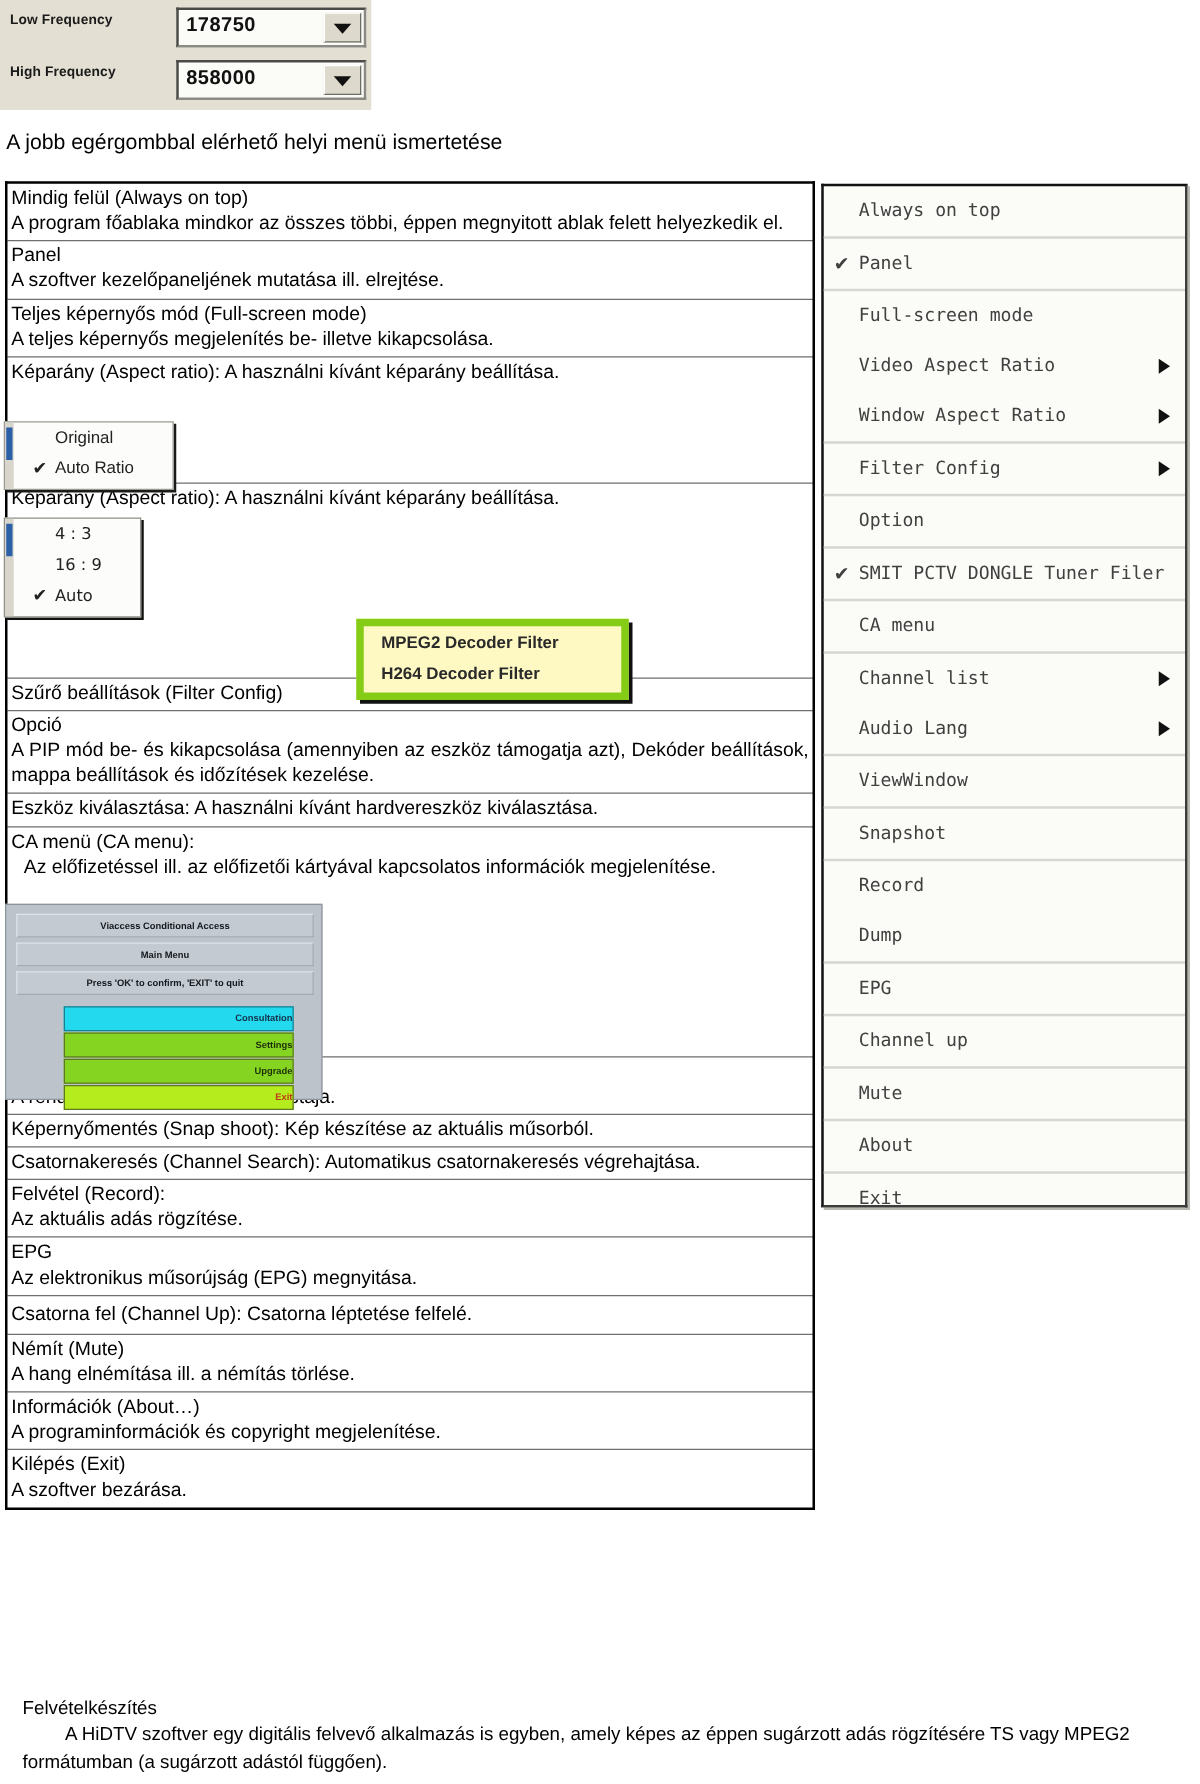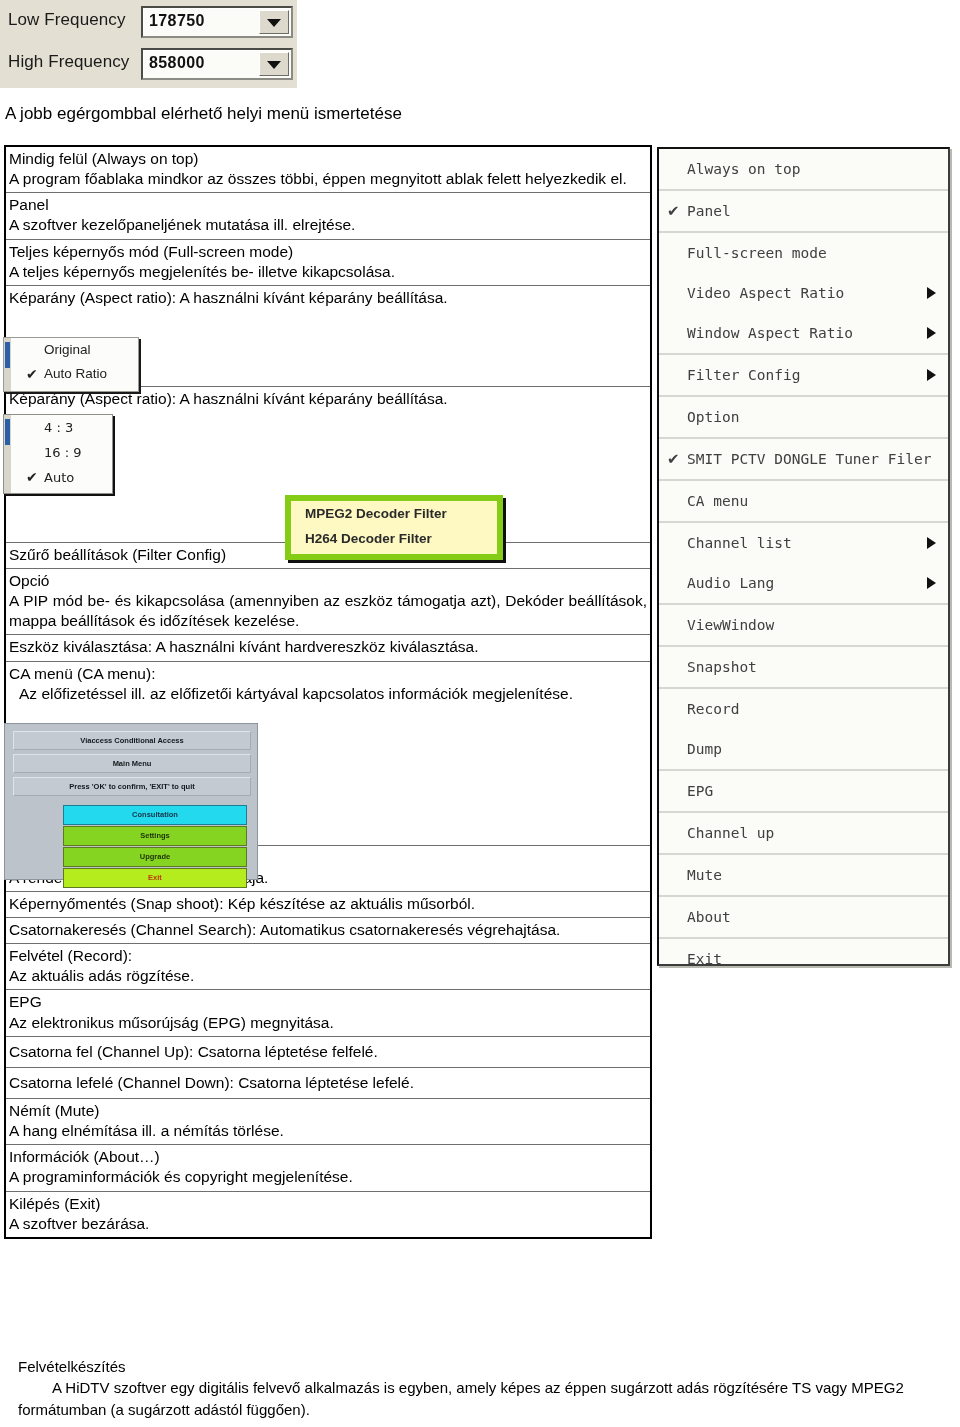--- a/index.html
+++ b/index.html
@@ -5,21 +5,21 @@
   html,body{margin:0;padding:0;}
   body{
     width:960px;height:1427px;background:#ffffff;
     font-family:"Liberation Sans",sans-serif;
     color:#000;position:relative;overflow:hidden;
   }
 
   
   #freq-panel{position:absolute;left:0;top:0;width:297px;height:88px;background:#e3dfd2;}
   .freq-row{position:absolute;left:0;width:297px;height:36px;}
-  .freq-label{position:absolute;left:8px;top:6px;font-size:17px;font-weight:400;color:#1a1a1a;letter-spacing:.1px;}
+  .freq-label{position:absolute;left:8px;top:6px;font-size:11px;font-weight:700;color:#1a1a1a;letter-spacing:.1px;}
   .freq-combo{position:absolute;left:141px;top:2px;width:148px;height:28px;background:#fbfbf8;
               border:2px solid #8b8b84;border-top-color:#4a4a46;border-left-color:#4a4a46;
               box-shadow:inset 1px 1px 0 #fff;}
   .freq-value{position:absolute;left:6px;top:4px;font-size:16px;font-weight:600;color:#111;letter-spacing:.4px;}
   .freq-arrow-btn{position:absolute;right:2px;top:2px;width:28px;height:22px;background:#ddd9cc;
                   border:1px solid #fff;border-right-color:#6d6d66;border-bottom-color:#6d6d66;}
   .freq-arrow{position:absolute;left:7px;top:8px;width:0;height:0;
               border-left:7px solid transparent;border-right:7px solid transparent;border-top:8px solid #111;}
 
   
@@ -66,22 +66,22 @@
   #filter-popup{position:absolute;left:285px;top:495px;width:206px;height:53px;background:#fef9c3;
                 border:6px solid #84cc16;box-shadow:3px 3px 0 #111;font-weight:bold;}
   #filter-popup .pitem{padding-left:14px;height:25px;line-height:25px;font-size:13.5px;color:#2a2a2a;}
 
   
   #ca-dialog{position:absolute;left:4px;top:723px;width:252px;height:155px;background:#bcc3cb;
              border:1px solid #8e949b;}
   .ca-bar{position:absolute;left:8px;width:236px;height:17px;background:#c3cad2;
           border:1px solid #a4abb3;border-top-color:#dfe4e9;border-left-color:#dfe4e9;
           text-align:center;font-size:7.5px;font-weight:bold;line-height:17px;color:#15181c;}
-  .ca-btn{position:absolute;left:58px;width:182px;height:18px;border:1px solid #5d7a20;
-          text-align:center;font-size:7.5px;font-weight:bold;line-height:18px;}
+  .ca-btn{position:absolute;left:46px;width:182px;height:18px;border:1px solid #5d7a20;
+          text-align:right;font-size:7.5px;font-weight:bold;line-height:18px;}
 
   
   #footer{position:absolute;left:18px;top:1356px;width:905px;font-size:15px;line-height:1.42;color:#000;}
   #footer .fl{display:block;}
   #footer .fi{text-indent:34px;}
 </style>
 </head>
 <body>
 
 <div id="freq-panel">
@@ -186,25 +186,20 @@
       <div>EPG</div>
       <div>Az elektronikus műsorújság (EPG) megnyitása.</div>
     </td>
       </tr>
     <tr>
         <td style="padding-top:5px;padding-bottom:5px">
       <div>Csatorna fel (Channel Up): Csatorna léptetése felfelé.</div>
     </td>
       </tr>
     <tr>
-        <td style="padding-top:5px;padding-bottom:5px">
-      <div>Csatorna lefelé (Channel Down): Csatorna léptetése lefelé.</div>
-    </td>
-      </tr>
-    <tr>
         <td>
       <div>Némít (Mute)</div>
       <div>A hang elnémítása ill. a némítás törlése.</div>
     </td>
       </tr>
     <tr>
         <td>
       <div>Információk (About…)</div>
       <div>A programinformációk és copyright megjelenítése.</div>
     </td>

